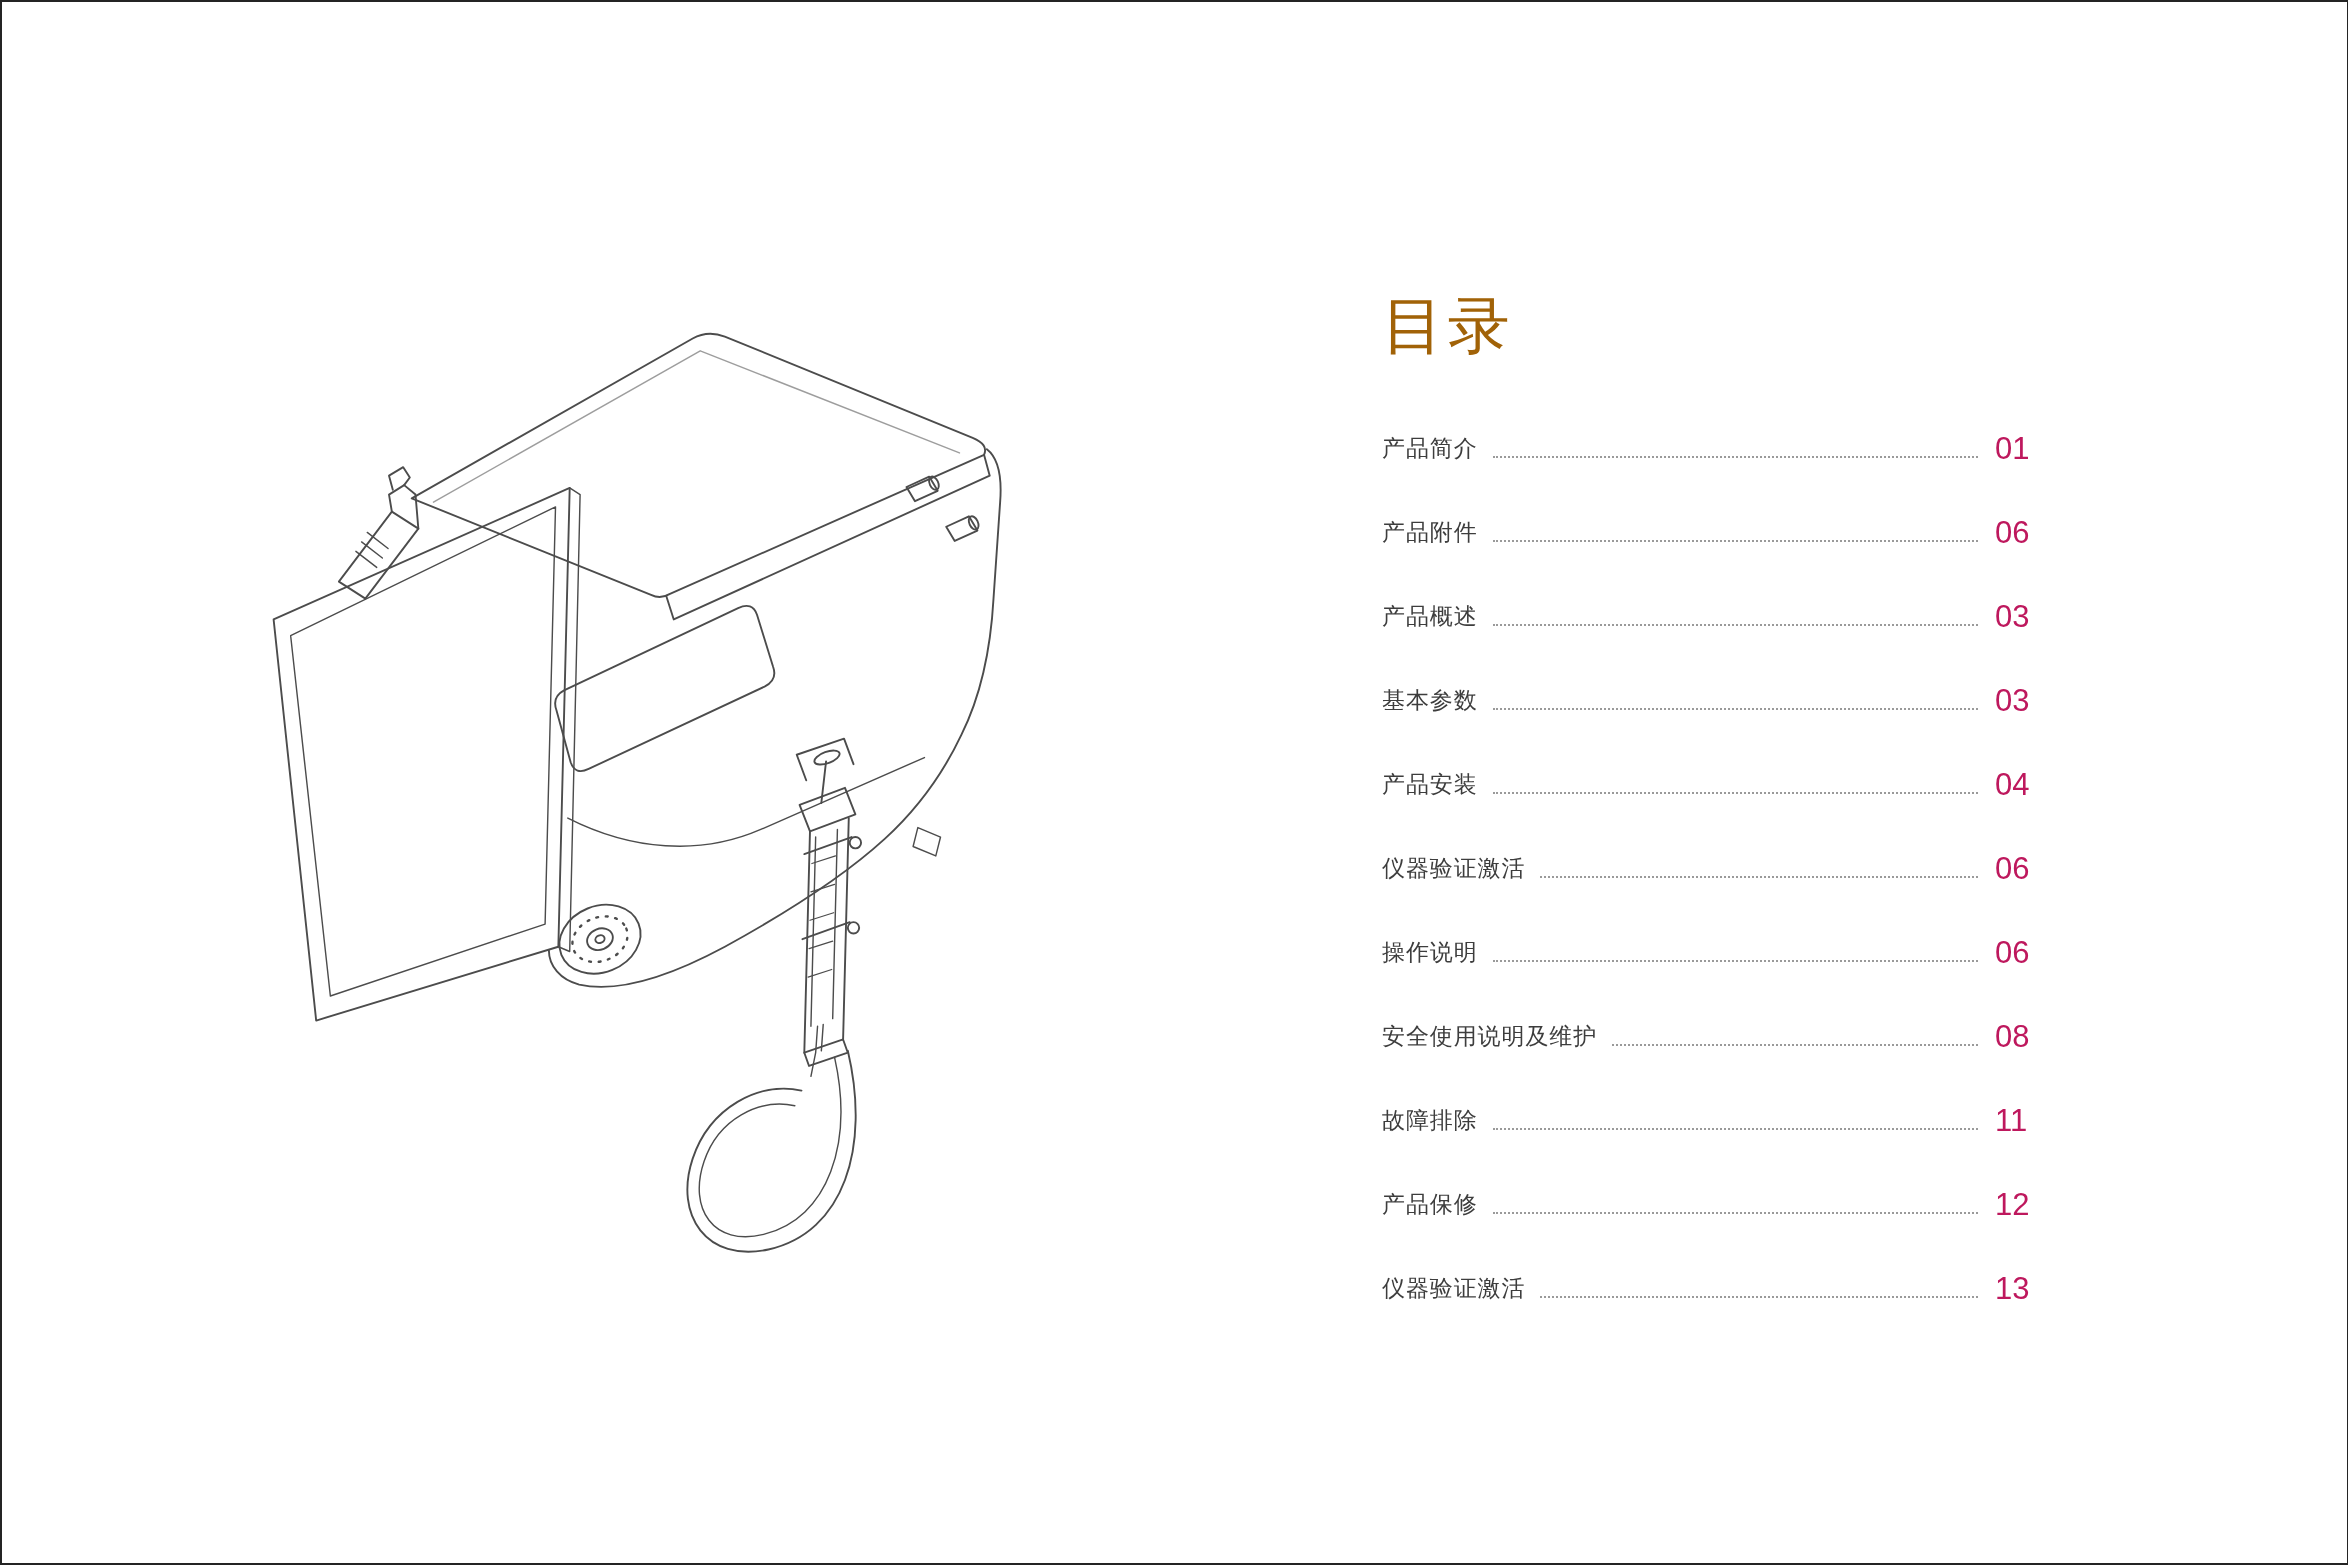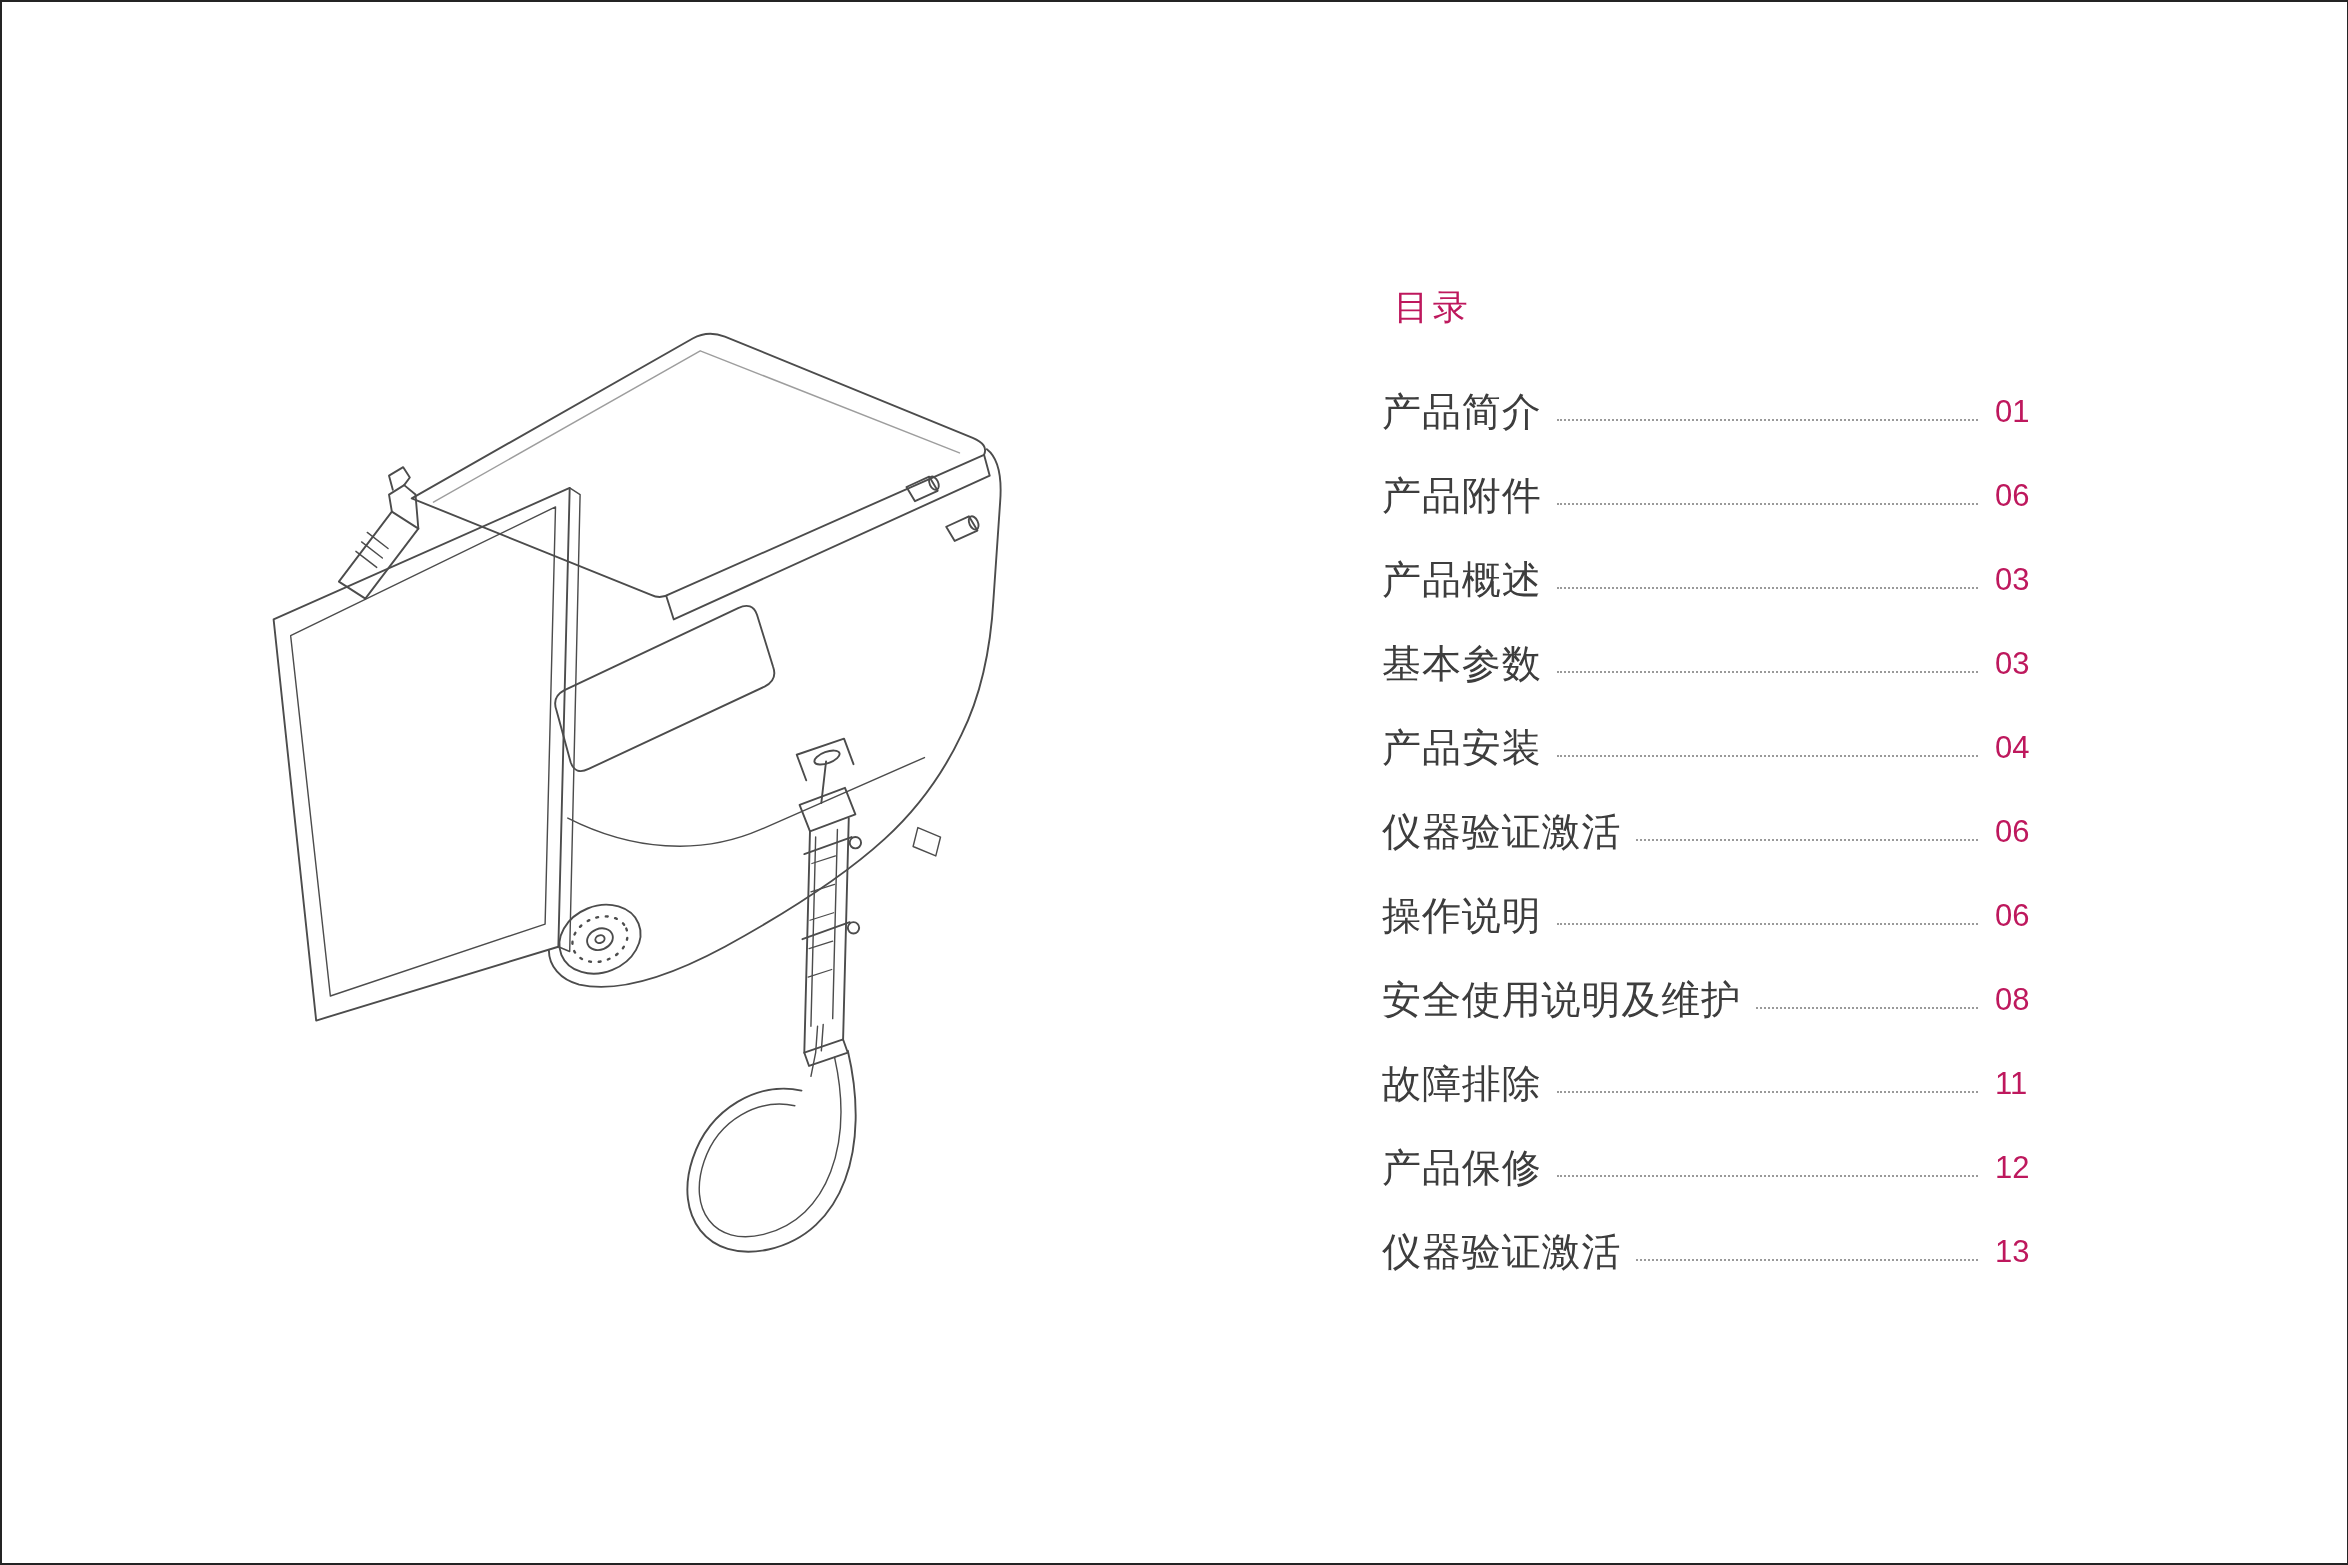--- a/index.html
+++ b/index.html
@@ -26,33 +26,33 @@
     height: 1098px;
   }
   .illustration svg { display: block; width: 100%; height: 100%; }
   .toc {
     position: absolute;
     left: 1380px;
     top: 282px;
     width: 668px;
   }
   .toc-title {
-    font-size: 35px;
+    font-size: 62px;
     font-weight: 500;
-    color: #be185d;
+    color: #a16207;
     letter-spacing: 3.8px;
-    margin: 0 0 62px 12px;
+    margin: 0 0 62px 0;
   }
   .toc-row {
     display: flex;
     align-items: flex-end;
     margin-bottom: 47px;
   }
   .toc-label {
-    font-size: 39px;
+    font-size: 23px;
     line-height: 37px;
     color: #3d3d3d;
     white-space: nowrap;
     letter-spacing: 0.9px;
   }
   .toc-leader {
     flex: 1;
     height: 0;
     border-bottom: 2.3px dotted #9a9a9a;
     margin: 0 17px 9.5px 15px;

